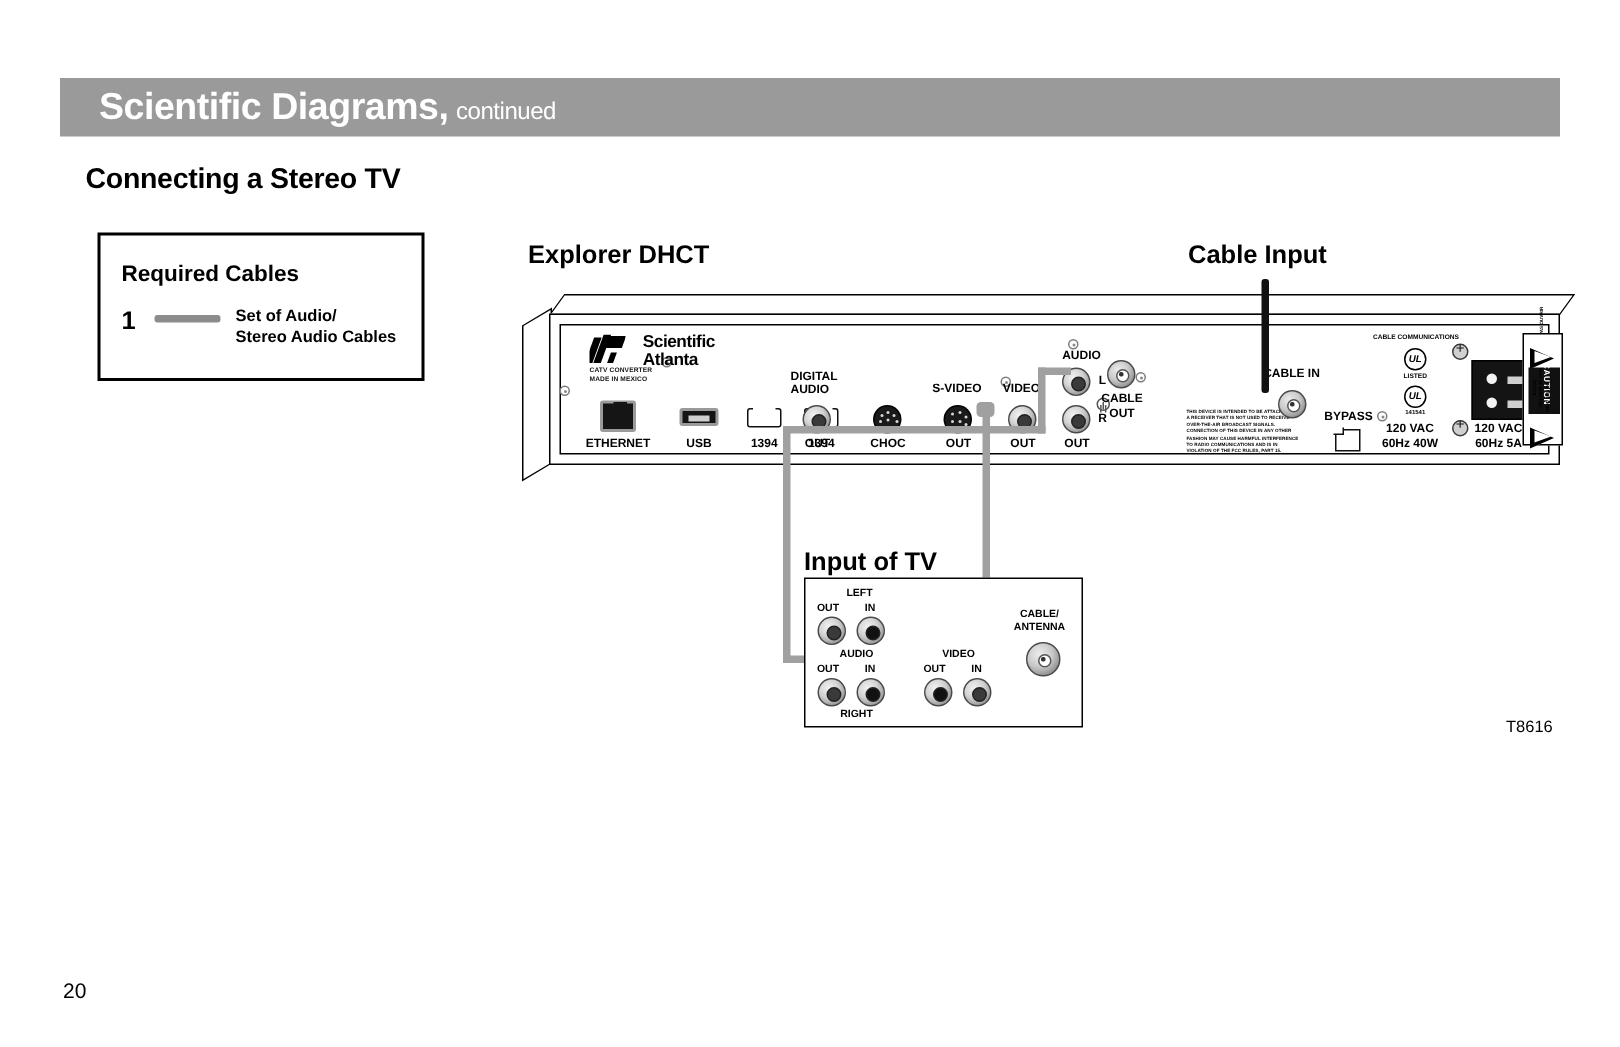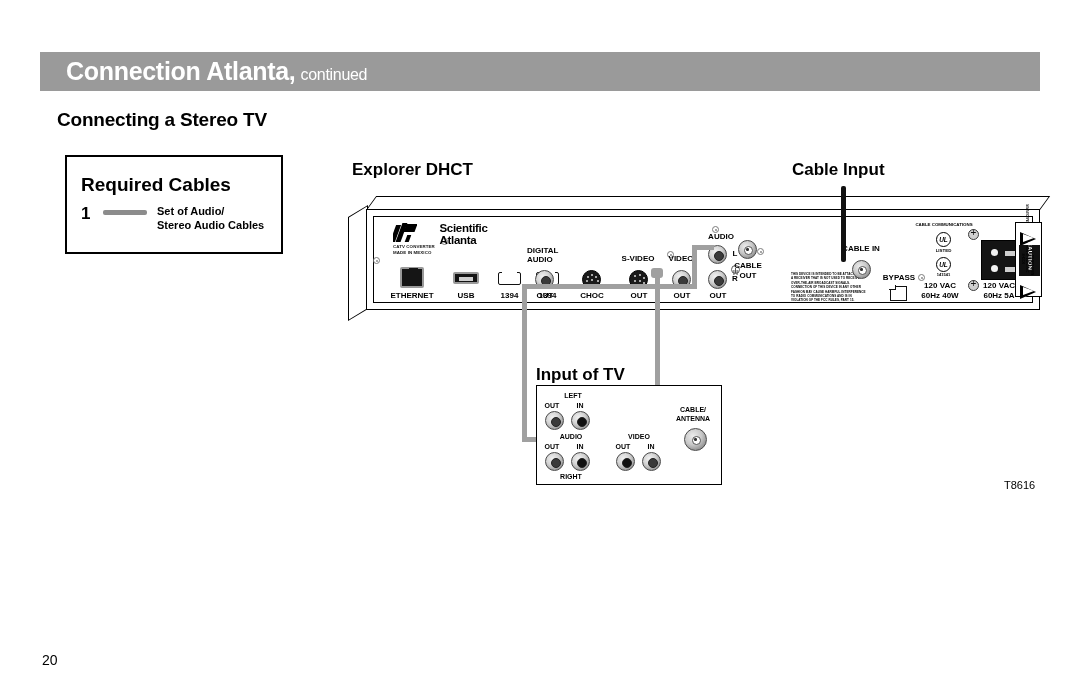--- a/index.html
+++ b/index.html
@@ -29,21 +29,21 @@
     position:absolute; left:57px; top:109px;
     font-size:19px; font-weight:bold; letter-spacing:-0.2px;
   }
 
   
   #required-cables-box{
     position:absolute; left:65px; top:155px; width:218px; height:99px;
     border:2px solid #000; background:#fff;
   }
   #required-cables-heading{
-    position:absolute; left:14px; top:17px; font-size:19px; font-weight:bold;
+    position:absolute; left:14px; top:17px; font-size:15px; font-weight:bold;
   }
   .cable-row{ position:absolute; left:14px; top:48px; display:flex; align-items:flex-start; }
   .cable-qty{ font-size:17px; font-weight:bold; line-height:1; width:18px; }
   .cable-swatch{
     width:44px; height:5px; background:#8c8c8c; border-radius:2px;
     margin:5px 10px 0 4px; flex:none;
   }
   .cable-label{ font-size:11px; font-weight:bold; line-height:1.25; }
 
   
@@ -90,21 +90,21 @@
 
   
   #brand{ position:absolute; left:26px; top:13px; }
   #brand-mark{
     width:24px; height:19px; position:relative; display:inline-block;
     vertical-align:top; overflow:hidden;
   }
   #brand-mark i{
     position:absolute; background:#000; transform:skewX(-20deg);
   }
-  #brand-text{ display:inline-block; margin-left:18px; vertical-align:top; }
+  #brand-text{ display:inline-block; margin-left:7px; vertical-align:top; }
   .brand-l1,.brand-l2{ font-size:11.5px; font-weight:bold; line-height:1.02; letter-spacing:-0.3px; }
   #brand-sub{
     position:absolute; left:0; top:21px; font-size:4.4px; font-weight:bold;
     line-height:1.35; letter-spacing:0.1px; color:#111;
   }
 
   
   .lbl{
     position:absolute; font-weight:bold; text-align:center;
     line-height:1.1; white-space:nowrap;
@@ -271,21 +271,21 @@
   }
   #page-number{
     position:absolute; left:42px; top:652px; font-size:14px;
   }
 </style>
 </head>
 <body>
 
 <div id="header-bar">
   <div id="header-title">
-    <span>Connection Atlanta,</span><span id="header-continued">continued</span>
+    <span>Scientific Diagrams,</span><span id="header-continued">continued</span>
   </div>
 </div>
 <div id="section-title">Connecting a Stereo TV</div>
 
 <div id="required-cables-box">
   <div id="required-cables-heading">Required Cables</div>
   <div class="cable-row">
     <span class="cable-qty">1</span>
     <span class="cable-swatch"></span>
     <span class="cable-label">

